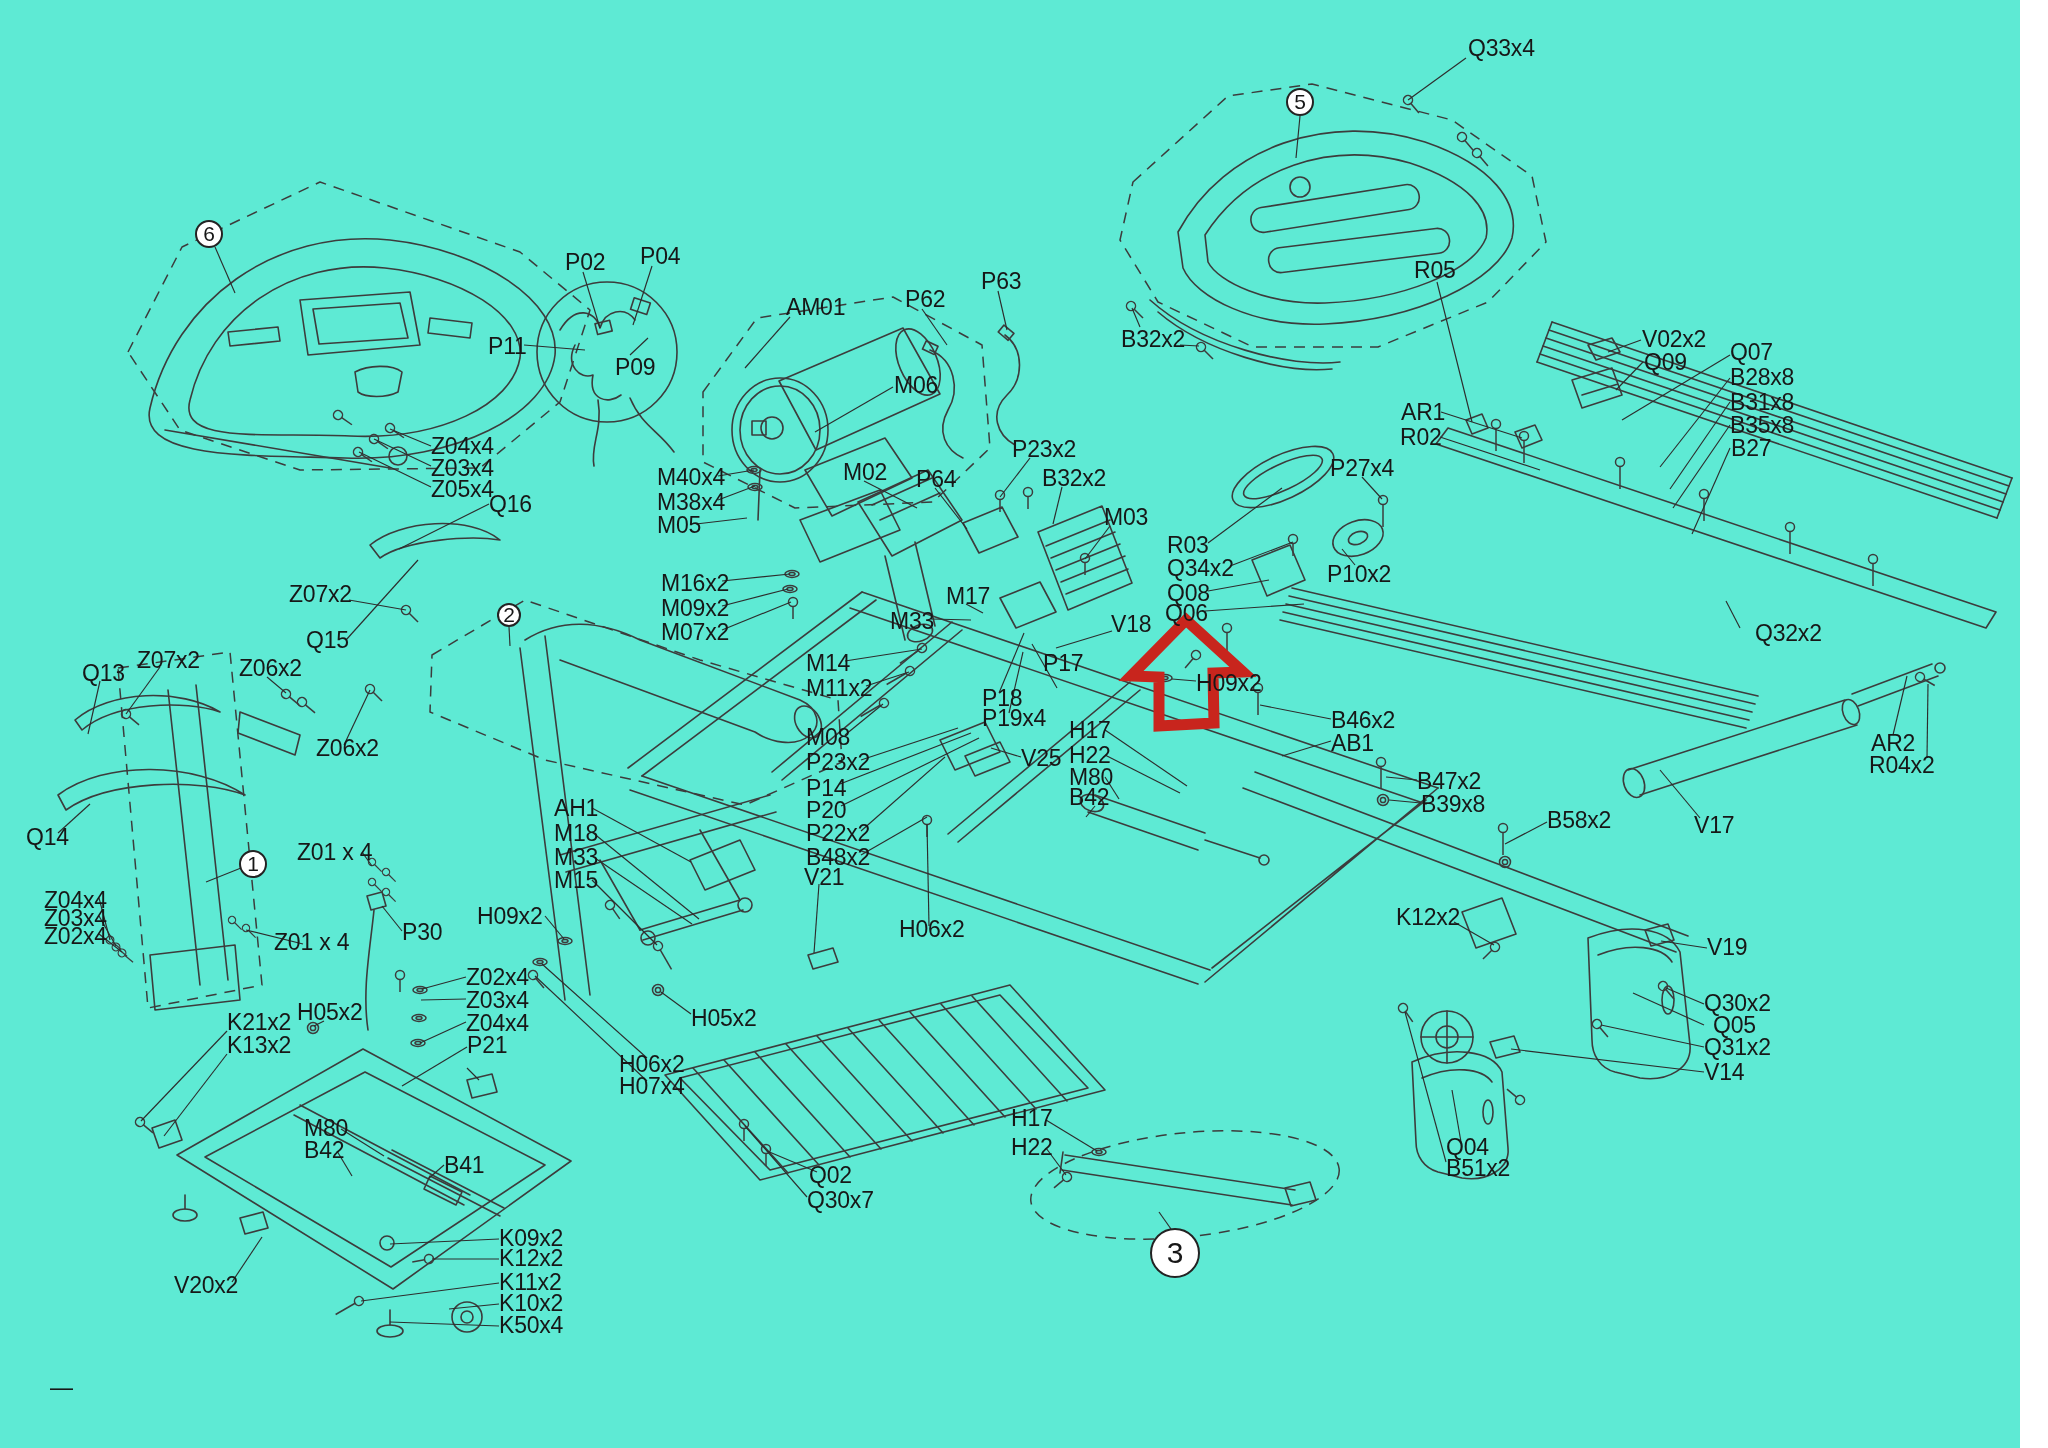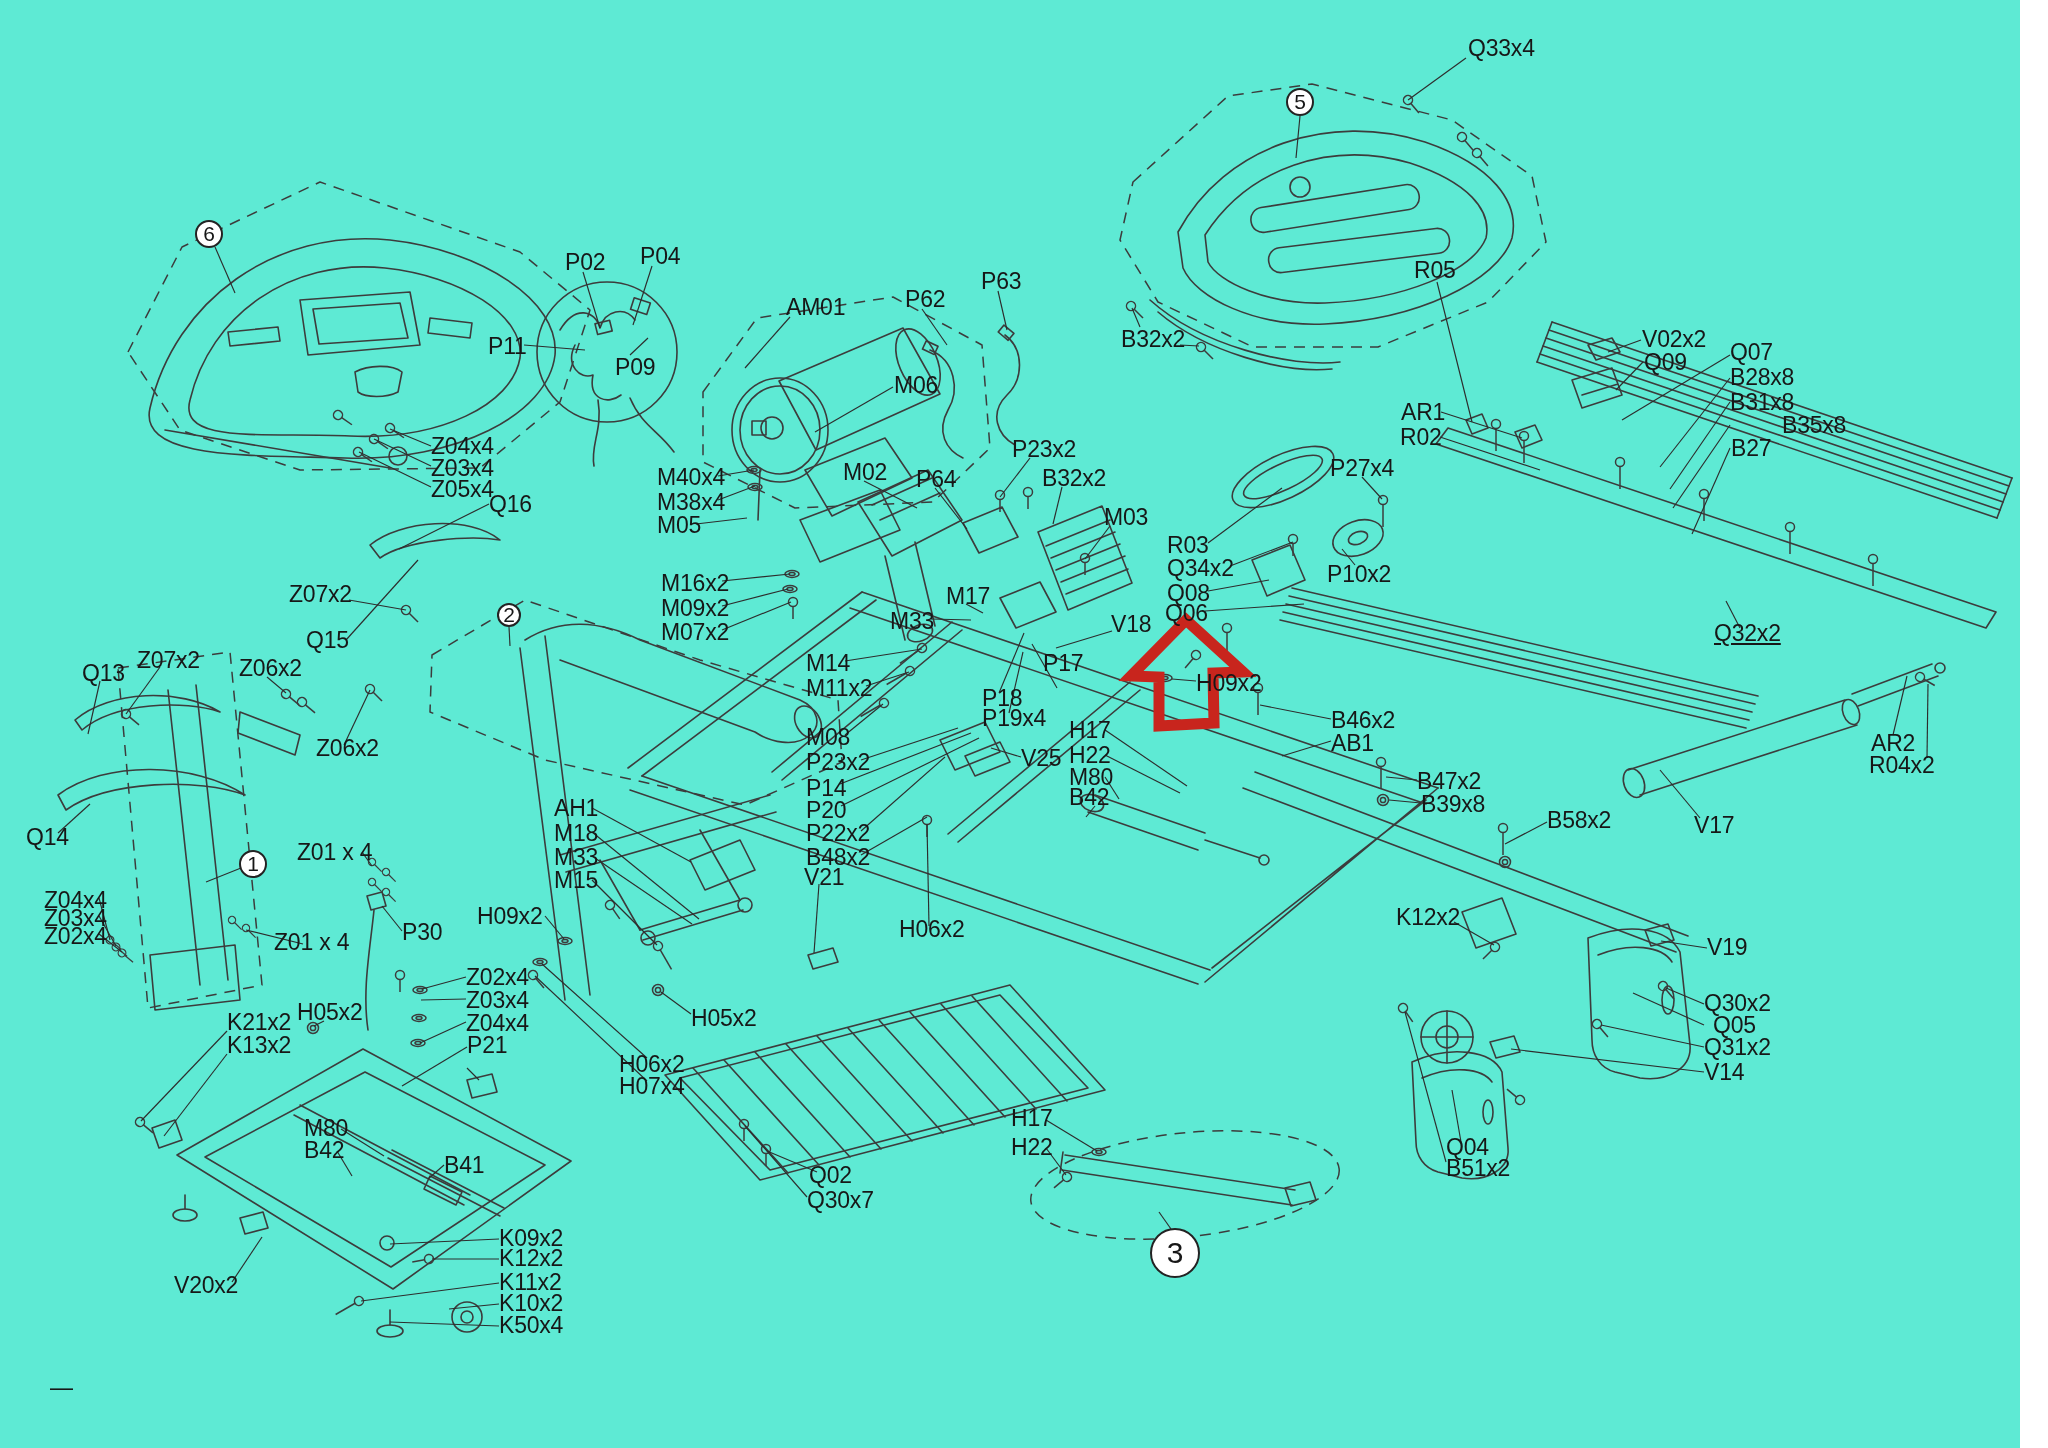--- a/index.html
+++ b/index.html
@@ -440,21 +440,21 @@
       <div class="plabel" style="left: 905px; top: 287px;">P62</div>
       <div class="plabel" style="left: 766px; top: 295px; margin-left: 20px;">AM01</div>
       <div class="plabel" style="left: 488px; top: 334px;">P11</div>
       <div class="plabel" style="left: 1642px; top: 327px;">V02x2</div>
       <div class="plabel" style="left: 1644px; top: 350px;">Q09</div>
       <div class="plabel" style="left: 1730px; top: 340px;">Q07</div>
       <div class="plabel" style="left: 615px; top: 355px;">P09</div>
       <div class="plabel" style="left: 1730px; top: 365px;">B28x8</div>
       <div class="plabel" style="left: 894px; top: 373px;">M06</div>
       <div class="plabel" style="left: 1730px; top: 390px;">B31x8</div>
-      <div class="plabel" style="left: 1782px; top: 413px; text-align: center;">B35x8</div>
+      <div class="plabel" style="left: 1730px; top: 413px; text-align: center;">B35x8</div>
       <div class="plabel" style="left: 1731px; top: 436px;">B27</div>
       <div class="plabel" style="left: 1401px; top: 400px;">AR1</div>
       <div class="plabel" style="left: 1400px; top: 425px;">R02</div>
       <div class="plabel" style="left: 431px; top: 434px;">Z04x4</div>
       <div class="plabel" style="left: 1012px; top: 437px;">P23x2</div>
       <div class="plabel" style="left: 843px; top: 460px;">M02</div>
       <div class="plabel" style="left: 431px; top: 456px;">Z03x4</div>
       <div class="plabel" style="left: 657px; top: 465px;">M40x4</div>
       <div class="plabel" style="left: 1042px; top: 466px;">B32x2</div>
       <div class="plabel" style="left: 916px; top: 467px;">P64</div>
@@ -469,21 +469,21 @@
       <div class="plabel" style="left: 1327px; top: 562px;">P10x2</div>
       <div class="plabel" style="left: 661px; top: 571px;">M16x2</div>
       <div class="plabel" style="left: 289px; top: 582px;">Z07x2</div>
       <div class="plabel" style="left: 1167px; top: 581px;">Q08</div>
       <div class="plabel" style="left: 946px; top: 584px;">M17</div>
       <div class="plabel" style="left: 661px; top: 596px;">M09x2</div>
       <div class="plabel" style="left: 1165px; top: 601px;">Q06</div>
       <div class="plabel" style="left: 890px; top: 609px;">M33</div>
       <div class="plabel" style="left: 1111px; top: 612px;">V18</div>
       <div class="plabel" style="left: 661px; top: 620px;">M07x2</div>
-      <div class="plabel" style="left: 1714px; top: 621px; text-decoration: underline;">Q32x2</div>
+      <div class="plabel" style="left: 1755px; top: 621px;">Q32x2</div>
       <div class="plabel" style="left: 306px; top: 628px;">Q15</div>
       <div class="plabel" style="left: 137px; top: 648px;">Z07x2</div>
       <div class="plabel" style="left: 806px; top: 651px;">M14</div>
       <div class="plabel" style="left: 82px; top: 661px;">Q13</div>
       <div class="plabel" style="left: 239px; top: 656px;">Z06x2</div>
       <div class="plabel" style="left: 1196px; top: 671px;">H09x2</div>
       <div class="plabel" style="left: 806px; top: 676px;">M11x2</div>
       <div class="plabel" style="left: 1043px; top: 651px;">P17</div>
       <div class="plabel" style="left: 982px; top: 686px;">P18</div>
       <div class="plabel" style="left: 1331px; top: 708px;">B46x2</div>

